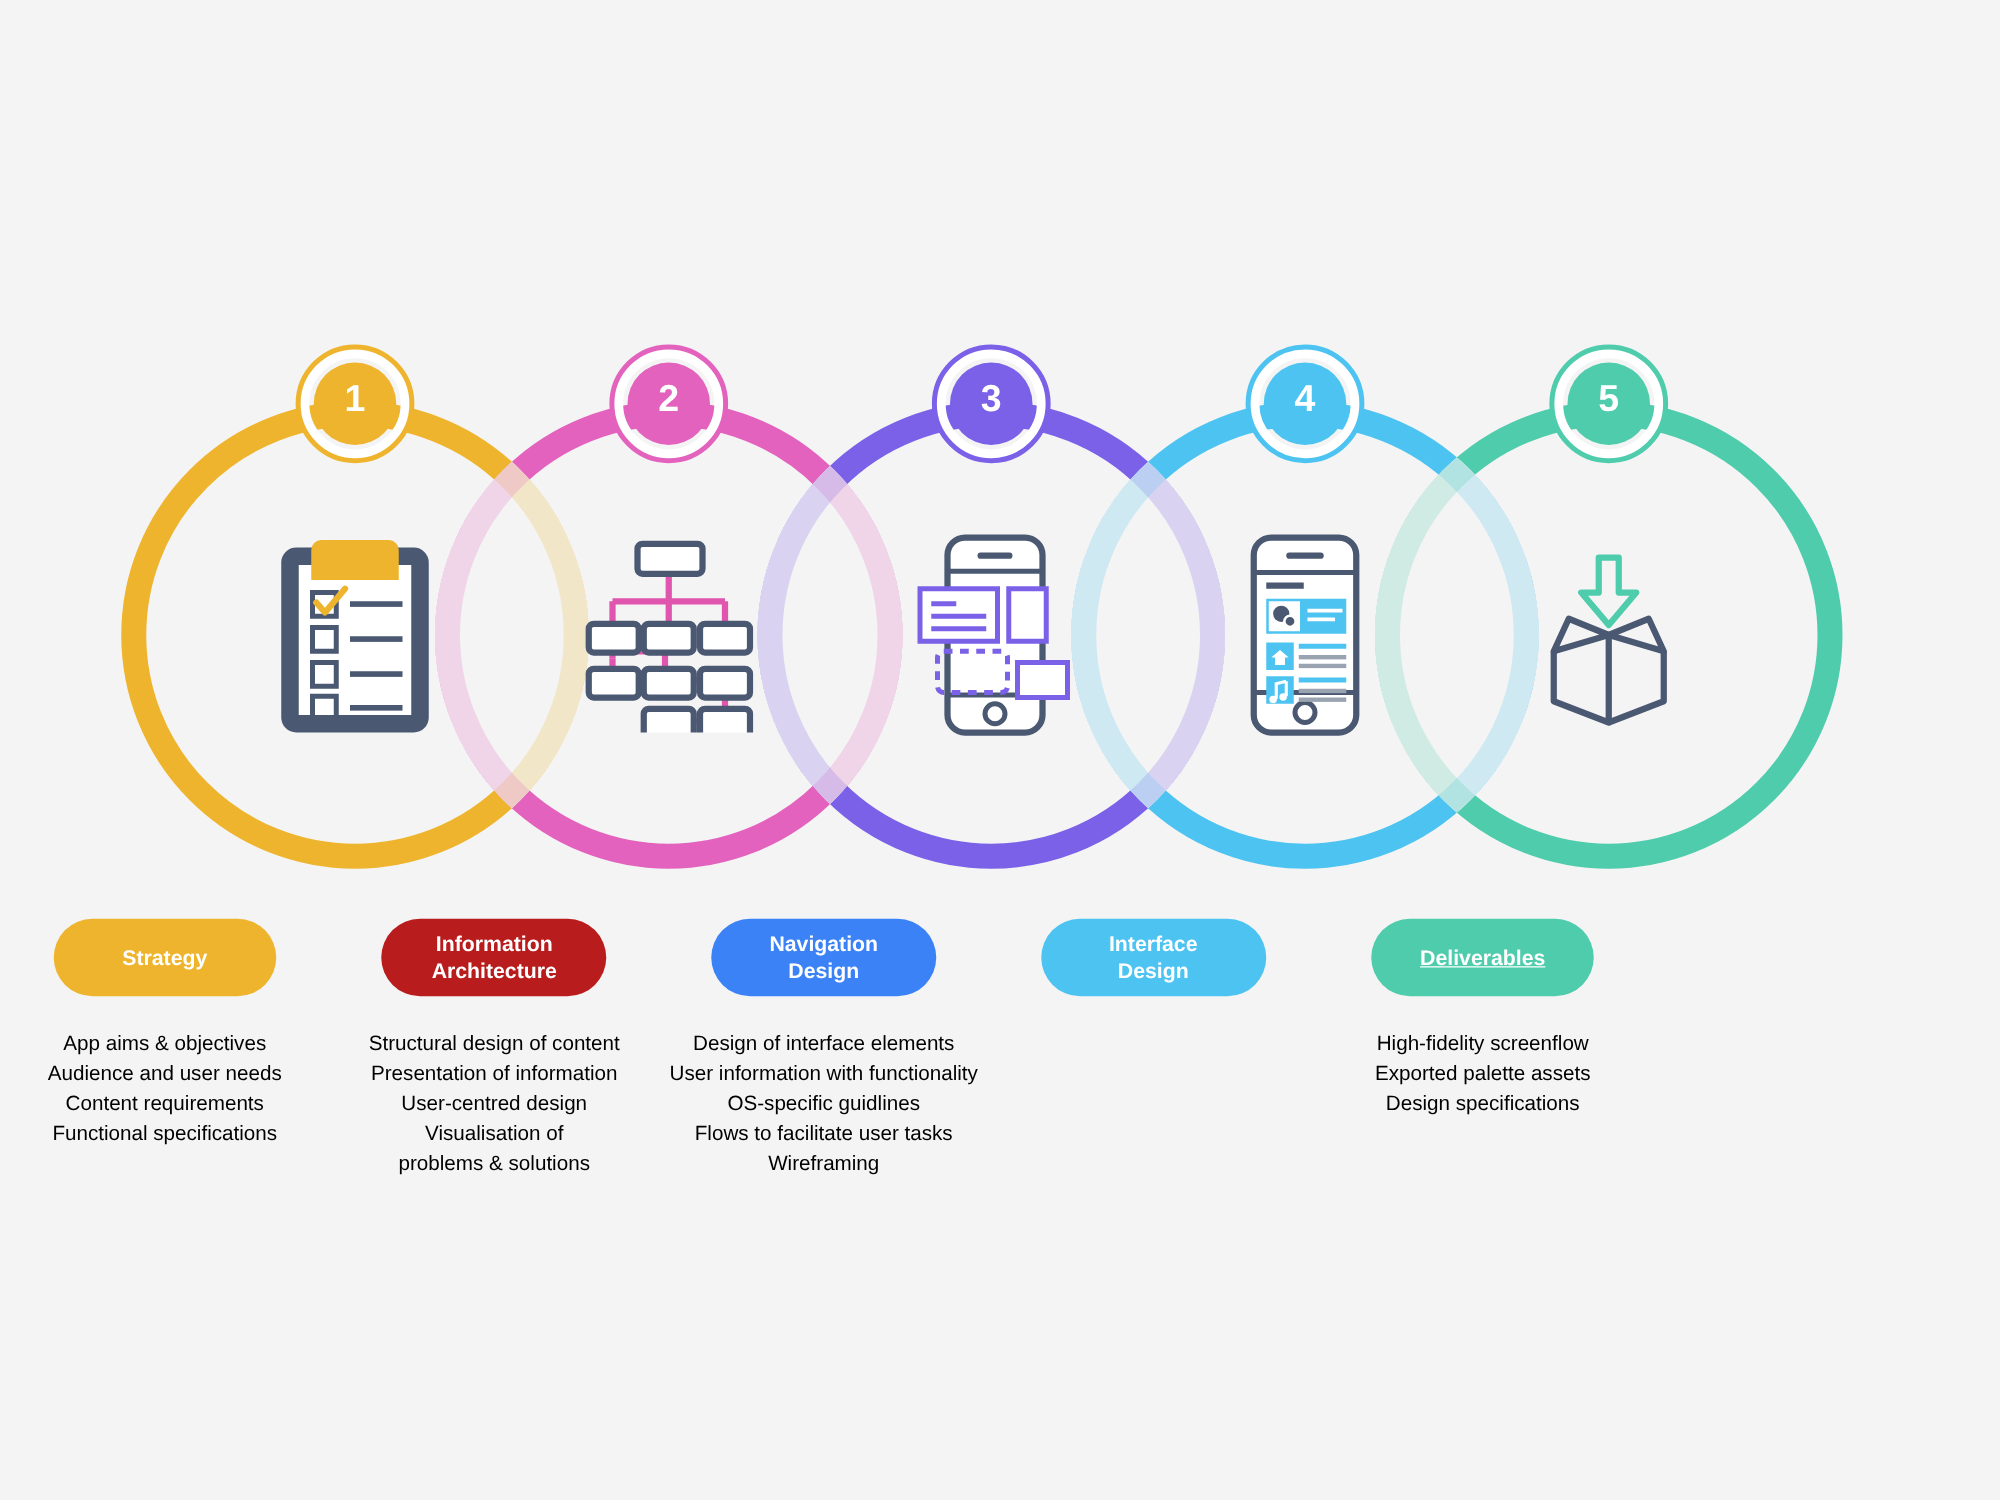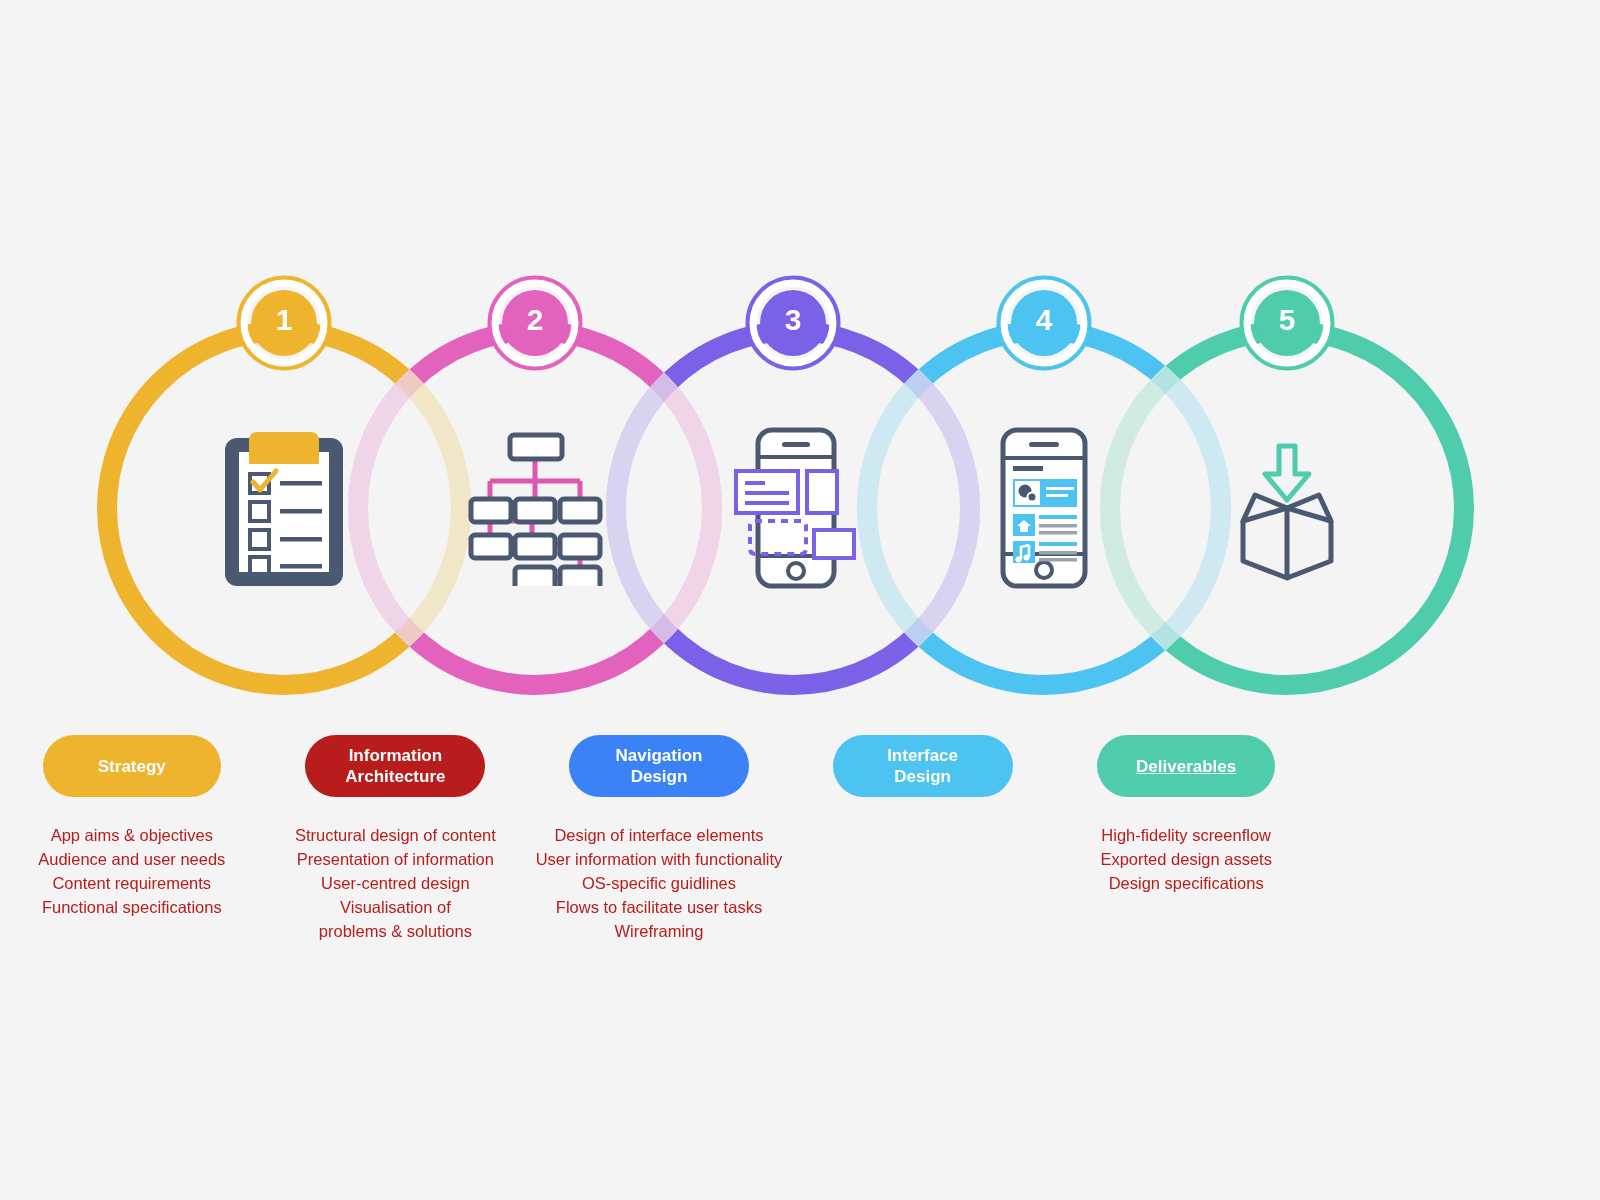--- a/index.html
+++ b/index.html
@@ -17,21 +17,21 @@
     width:80px;text-align:center;letter-spacing:0;
   }
   #pills{position:absolute;left:0;top:735px;width:1318px;display:flex;}
   .col{width:320px;display:flex;flex-direction:column;align-items:center;}
   .pill{
     border-radius:40px;color:#fff;font-weight:bold;font-size:17px;
     line-height:21px;text-align:center;display:flex;align-items:center;
     justify-content:center;height:62px;box-sizing:border-box;padding:0 20px;
   }
   .pill span{display:block;}
-  .bullets{margin-top:26px;text-align:center;color:#b91c1c;font-size:16.5px;line-height:24px;}
+  .bullets{margin-top:26px;text-align:center;color:#000000;font-size:16.5px;line-height:24px;}
   .bullets div{white-space:nowrap;}
 </style>
 </head>
 <body>
 
 <div id="stage">
 
   <svg id="rings" viewBox="0 0 1600 1200">
       <defs>
         <clipPath id="disc0">
@@ -310,21 +310,21 @@
         </div>
       </div>
       <div class="col">
         <div class="pill" style="background: rgb(78, 204, 172); width: 178px; text-decoration: underline;">
           <div>
             <span>Deliverables</span>
           </div>
         </div>
         <div class="bullets">
           <div>High-fidelity screenflow</div>
-          <div>Exported design assets</div>
+          <div>Exported palette assets</div>
           <div>Design specifications</div>
         </div>
       </div>
     </div>
 <div class="badge-num" style="left: 244px; top: 303px;">1</div>
     <div class="badge-num" style="left: 495px; top: 303px;">2</div>
     <div class="badge-num" style="left: 753px; top: 303px;">3</div>
     <div class="badge-num" style="left: 1004px; top: 303px;">4</div>
     <div class="badge-num" style="left: 1247px; top: 303px;">5</div>
   </div>

